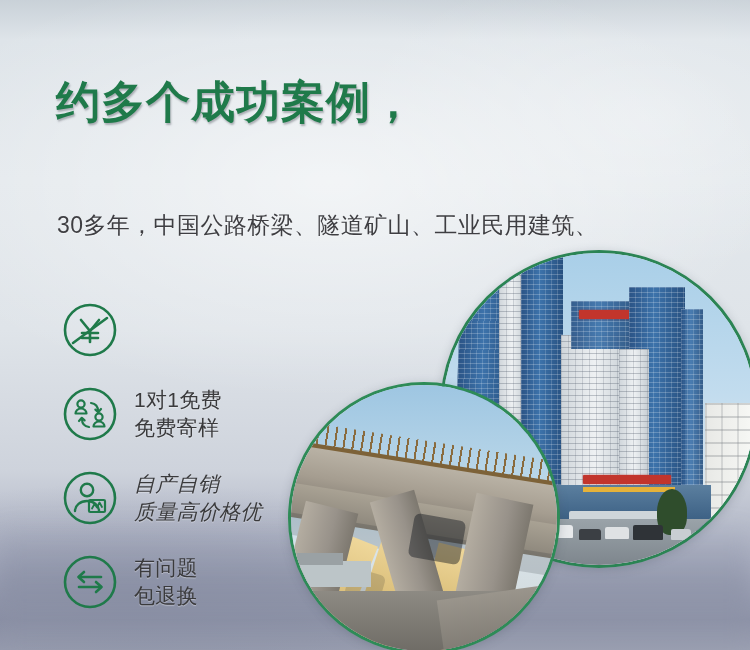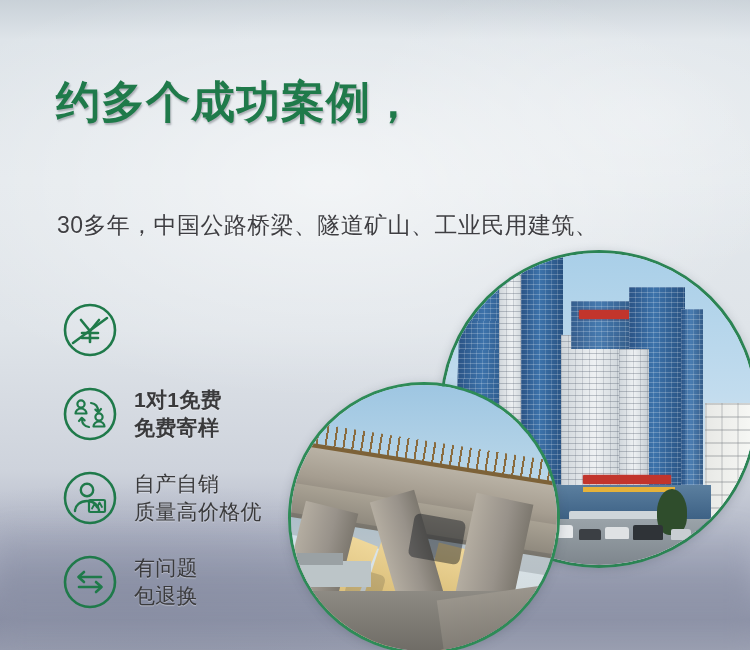--- a/index.html
+++ b/index.html
@@ -74,22 +74,22 @@
   }
   .subhead div { }
 
   
   .features { position:absolute; left:60px; top:298px; }
   .feature {
     display:flex; align-items:center;
     margin-bottom:20px;
   }
   .feature:nth-child(1){ height:64px; }
-  .feature:nth-child(2){ height:64px; margin-top:12px;font-weight:bold; }
-  .feature:nth-child(3){ height:64px; margin-top:12px; }
+  .feature:nth-child(2){ height:64px; margin-top:12px; }
+  .feature:nth-child(3){ height:64px; margin-top:12px;font-style:italic; }
   .feature:nth-child(4){ height:64px; margin-top:12px; }
   .f-icon { width:60px; height:60px; flex:0 0 60px; }
   .f-text {
     margin-left:14px;
     font-size:21px; color:#3a3a3c; line-height:1.32;
     letter-spacing:0.3px; white-space:nowrap;
     text-shadow:0 1px 1px rgba(255,255,255,0.4);
   }
 
   

